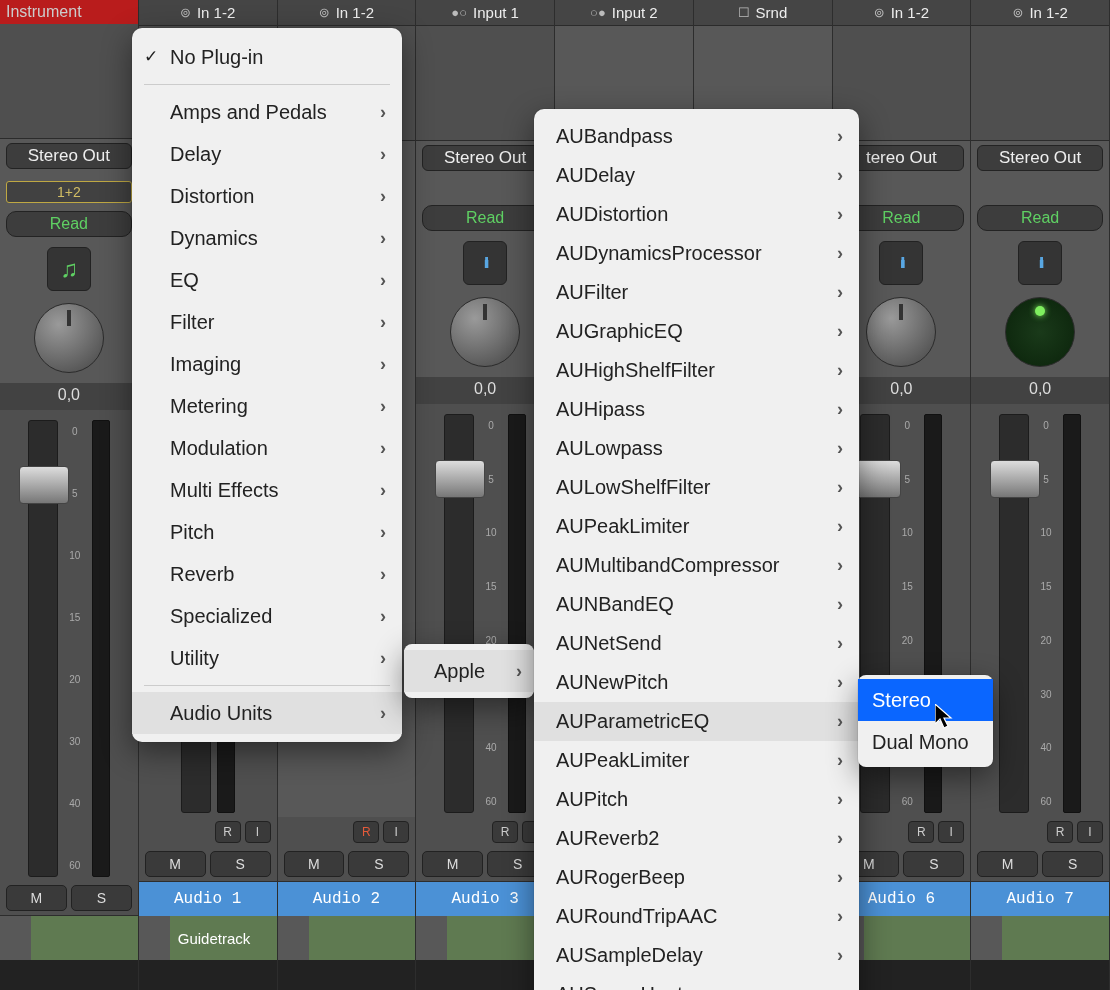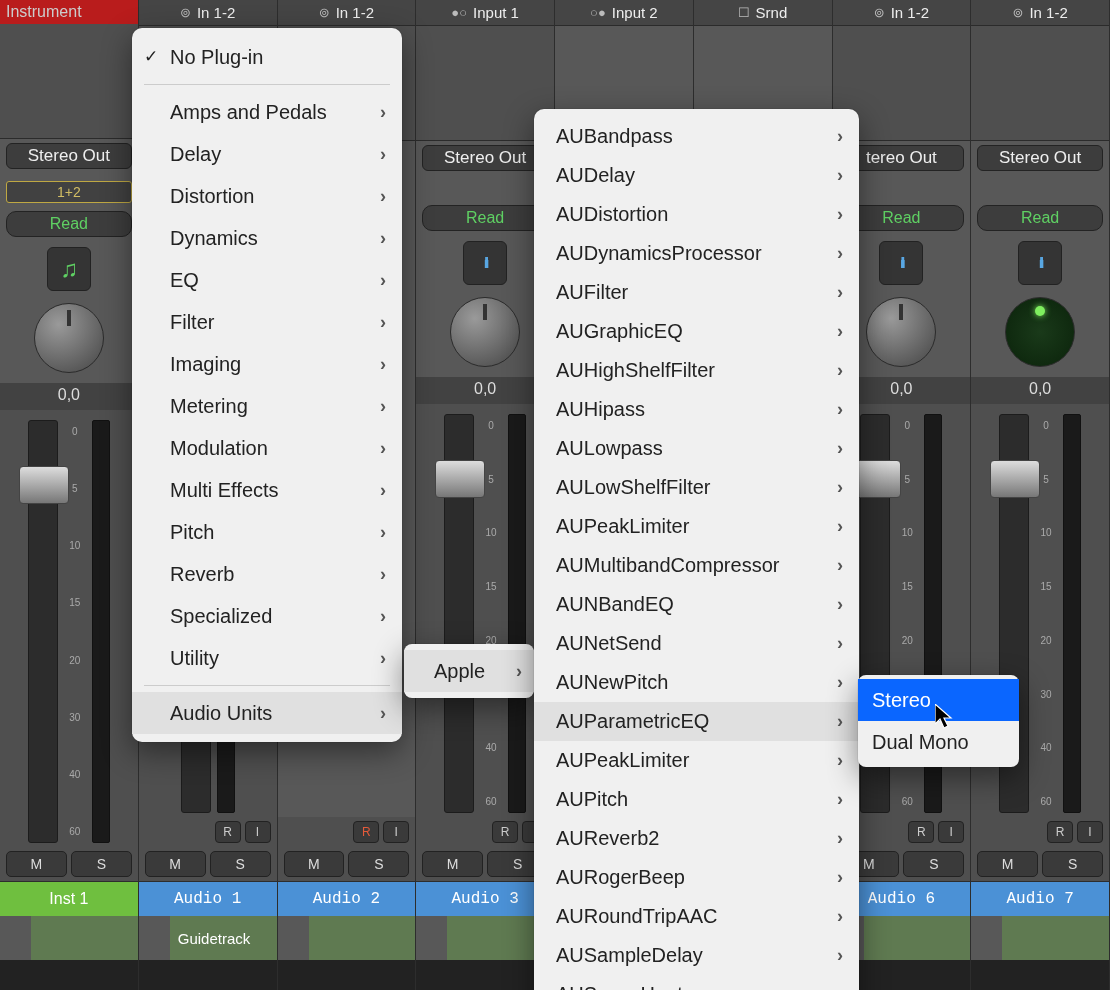--- a/index.html
+++ b/index.html
@@ -269,21 +269,21 @@
   .menu .item.hover { background: var(--menu-hover); }
   .menu .item.selected { background: var(--menu-selected); color:#fff; }
   .menu .sep { height:1px; background:#ccc; margin:6px 12px; }
   .chev { font-weight:600; color:#555; font-size:18px;}
 
   #menu1 { left:132px; top:28px; width:270px; }
   #menu2 { left:404px; top:644px; width:130px; padding:6px 0; border-radius:8px; }
   #menu2 .item{ padding:6px 12px 6px 30px; font-size:20px;}
   #menu3 { left:534px; top:109px; width:325px; }
   #menu3 .item{ padding:5px 16px 5px 22px; font-size:20px; line-height:1.45;gap:47px;}
-  #menu4 { left:858px; top:675px; width:161px; padding:4px 0; border-radius:8px; }
+  #menu4 { left:858px; top:675px; width:135px; padding:4px 0; border-radius:8px; }
   #menu4 .item{ padding:6px 14px; font-size:20px;}
 
   .cursor {
     position:absolute;
     left:935px; top:704px;
     z-index:200;
     pointer-events:none;
   }
 </style>
 </head>
@@ -315,21 +315,20 @@
         <span>30</span>
         <span>40</span>
         <span>60</span>
       </div>
       <div class="meter"></div>
     </div>
     <div class="ms-row">
       <div class="ms-btn">M</div>
       <div class="ms-btn">S</div>
     </div>
-    <div class="name-cell green">Inst 1</div>
     <div class="group-cell"></div>
     <div class="bottom-strip"></div>
   </div>
 
   <div class="channel">
     <div class="io-header">
         <span class="ico">⊚</span>
         <span>In 1-2</span>
       </div>
     <div class="insert-area"></div>

